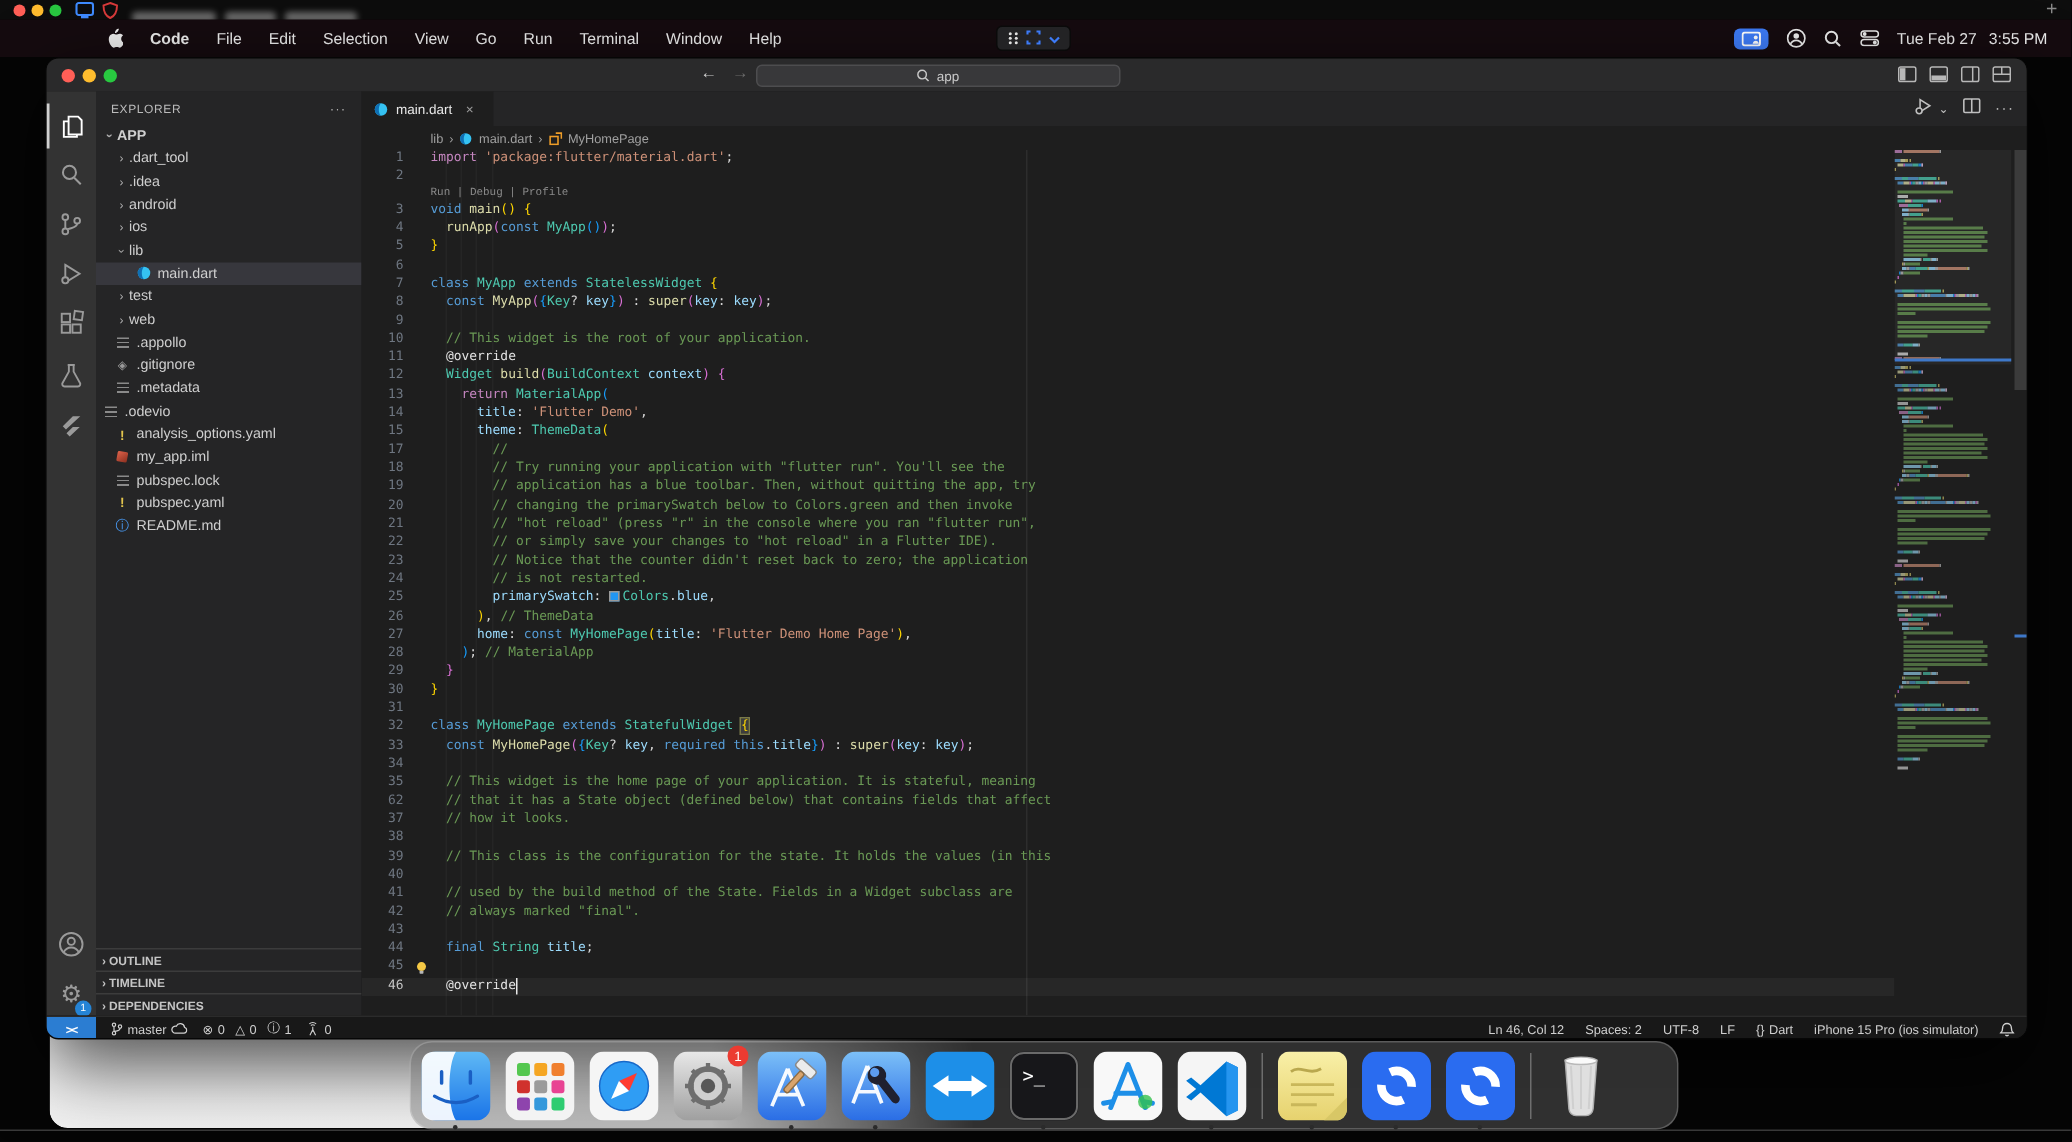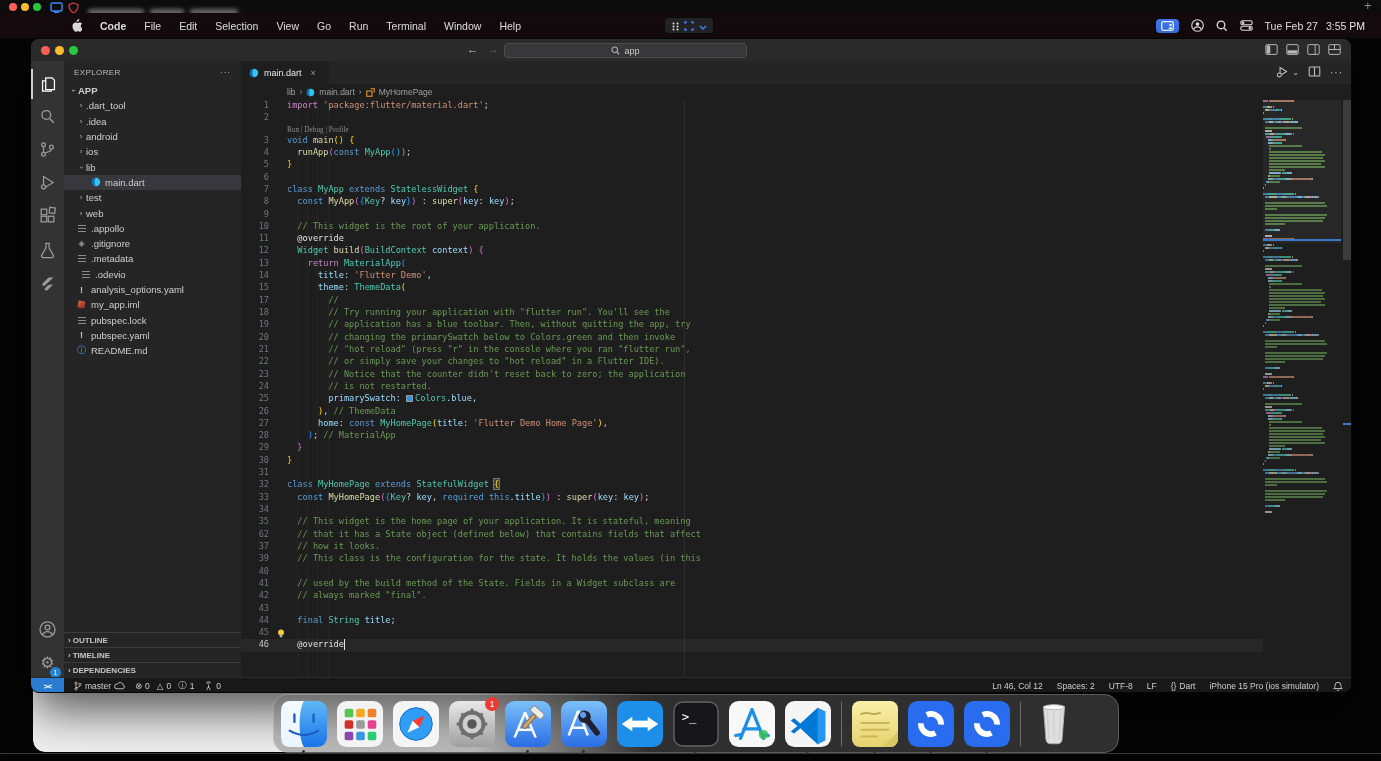--- a/index.html
+++ b/index.html
@@ -62,21 +62,21 @@
     display:flex; align-items:center; gap:5px; padding:0 8px; font-size:9px; }
   #editor-actions { position:absolute; right:10px; top:0; height:23px; display:flex; align-items:center; gap:9px; color:#c0c0c0; }
   #breadcrumb { position:absolute; left:0; top:23px; width:1112px; height:16px; display:flex; align-items:center;
     padding-left:46px; gap:4px; font-size:8.5px; color:#a0a0a0; }
   #code { position:absolute; left:0; top:39px; width:1022px; height:577px; overflow:hidden;
     font-family:"DejaVu Sans Mono","Liberation Mono",monospace; font-size:8.6px; }
   .code-line { height:12.32px; display:flex; white-space:pre; position:relative; }
   .code-line.current { background:rgba(255,255,255,.045); }
   .gut { flex:0 0 46px; text-align:right; padding-right:18px; color:#6e7681; }
   .current .gut { color:#c6c6c6; }
-  .lens { height:10px; padding-left:46px; font-size:7.3px; color:#8a8a8a; font-family:Liberation Serif, serif; }
+  .lens { height:10px; padding-left:46px; font-size:7.3px; color:#8a8a8a; font-family:Liberation Mono, monospace; }
   .tk-c{color:#C586C0}.tk-k{color:#569CD6}.tk-t{color:#4EC9B0}.tk-f{color:#DCDCAA}
   .tk-v{color:#9CDCFE}.tk-s{color:#CE9178}.tk-m{color:#6A9955}.tk-p{color:#D4D4D4}
   .tk-w{color:#e2e2e2}.tk-b1{color:#FFD700}.tk-b2{color:#DA70D6}.tk-b3{color:#179FFF}
   .tk-hl{color:#FFD700;background:rgba(120,120,120,.35);outline:1px solid #7a7a4a;}
   .swatch { display:inline-block; width:7px; height:7px; background:#2196F3; border:1px solid #9a9a9a; margin-right:2px; vertical-align:-1px; }
   .cursor { display:inline-block; width:1px; height:11px; background:#e8e8e8; vertical-align:-2px; }
   .bulb { position:absolute; left:36px; top:2px; }
   .ruler { position:absolute; top:39px; height:577px; width:1px; background:rgba(255,255,255,.07); }
   .iguide { position:absolute; top:39px; height:577px; width:1px; background:rgba(255,255,255,.035); }
 
@@ -377,21 +377,21 @@
               <span style="color:#9a9a9a;font-size:8px">◈</span>
             </span>
             <span>.gitignore</span>
           </div>
           <div class="tree-row" style="padding-left: 12px;">
             <span class="fi">
               <span class="fi-lines"></span>
             </span>
             <span>.metadata</span>
           </div>
-          <div class="tree-row" style="padding-left: 16px;">
+          <div class="tree-row" style="padding-left: 4px;">
             <span class="fi">
               <span class="fi-lines"></span>
             </span>
             <span>.odevio</span>
           </div>
           <div class="tree-row" style="padding-left: 12px;">
             <span class="fi">
               <span style="color:#e2c44d;font-weight:bold;font-size:9px">!</span>
             </span>
             <span>analysis_options.yaml</span>
@@ -508,20 +508,21 @@
           <div class="code-line"><span class="gut">28</span><span><span class="tk-p">    </span><span class="tk-b3">)</span><span class="tk-p">; </span><span class="tk-m">// MaterialApp</span></span></div>
           <div class="code-line"><span class="gut">29</span><span><span class="tk-p">  </span><span class="tk-b2">}</span></span></div>
           <div class="code-line"><span class="gut">30</span><span><span class="tk-b1">}</span></span></div>
           <div class="code-line"><span class="gut">31</span><span></span></div>
           <div class="code-line"><span class="gut">32</span><span><span class="tk-k">class </span><span class="tk-t">MyHomePage</span><span class="tk-k"> extends </span><span class="tk-t">StatefulWidget</span><span class="tk-p"> </span><span class="tk-hl">{</span></span></div>
           <div class="code-line"><span class="gut">33</span><span><span class="tk-p">  </span><span class="tk-k">const </span><span class="tk-f">MyHomePage</span><span class="tk-b2">(</span><span class="tk-b3">{</span><span class="tk-t">Key</span><span class="tk-p">? </span><span class="tk-v">key</span><span class="tk-p">, </span><span class="tk-k">required </span><span class="tk-k">this</span><span class="tk-p">.</span><span class="tk-v">title</span><span class="tk-b3">}</span><span class="tk-b2">)</span><span class="tk-p"> : </span><span class="tk-f">super</span><span class="tk-b2">(</span><span class="tk-v">key</span><span class="tk-p">: </span><span class="tk-v">key</span><span class="tk-b2">)</span><span class="tk-p">;</span></span></div>
           <div class="code-line"><span class="gut">34</span><span></span></div>
           <div class="code-line"><span class="gut">35</span><span><span class="tk-p">  </span><span class="tk-m">// This widget is the home page of your application. It is stateful, meaning</span></span></div>
           <div class="code-line"><span class="gut">62</span><span><span class="tk-p">  </span><span class="tk-m">// that it has a State object (defined below) that contains fields that affect</span></span></div>
           <div class="code-line"><span class="gut">37</span><span><span class="tk-p">  </span><span class="tk-m">// how it looks.</span></span></div>
+          <div class="code-line"><span class="gut">38</span><span></span></div>
           <div class="code-line"><span class="gut">39</span><span><span class="tk-p">  </span><span class="tk-m">// This class is the configuration for the state. It holds the values (in this</span></span></div>
           <div class="code-line"><span class="gut">40</span></div>
           <div class="code-line"><span class="gut">41</span><span><span class="tk-p">  </span><span class="tk-m">// used by the build method of the State. Fields in a Widget subclass are</span></span></div>
           <div class="code-line"><span class="gut">42</span><span><span class="tk-p">  </span><span class="tk-m">// always marked "final".</span></span></div>
           <div class="code-line"><span class="gut">43</span><span></span></div>
           <div class="code-line"><span class="gut">44</span><span><span class="tk-p">  </span><span class="tk-k">final </span><span class="tk-t">String </span><span class="tk-v">title</span><span class="tk-p">;</span></span></div>
           <div class="code-line"><span class="gut">45</span><span></span><span class="bulb"><svg width="8" height="9" viewBox="0 0 8 9">
                 <circle cx="4" cy="3.4" r="3" fill="#f5c945"></circle>
                 <rect x="2.7" y="6.2" width="2.6" height="2" rx="0.5" fill="#b6b6b6"></rect>
               </svg></span></div>

